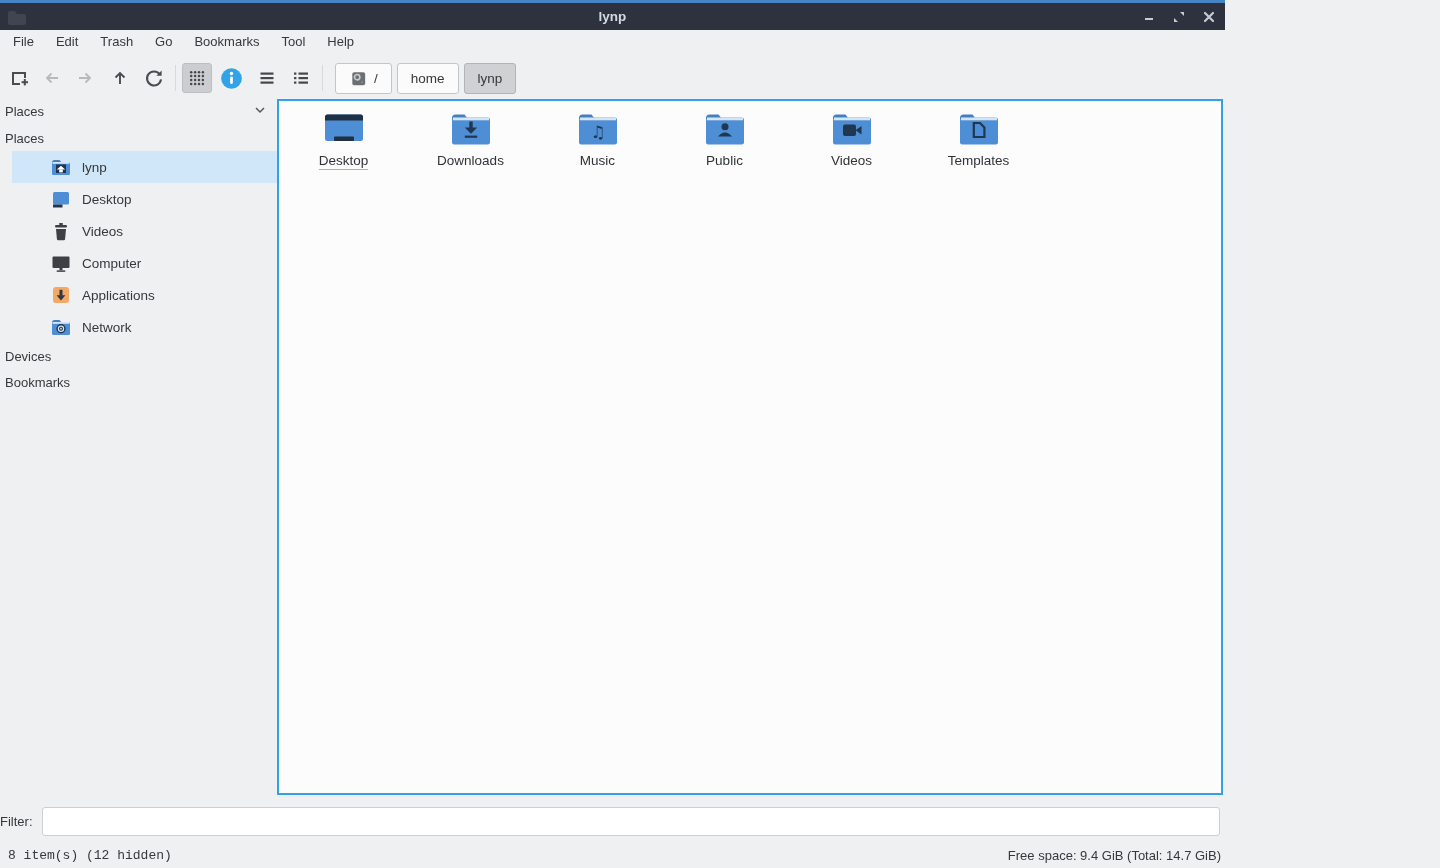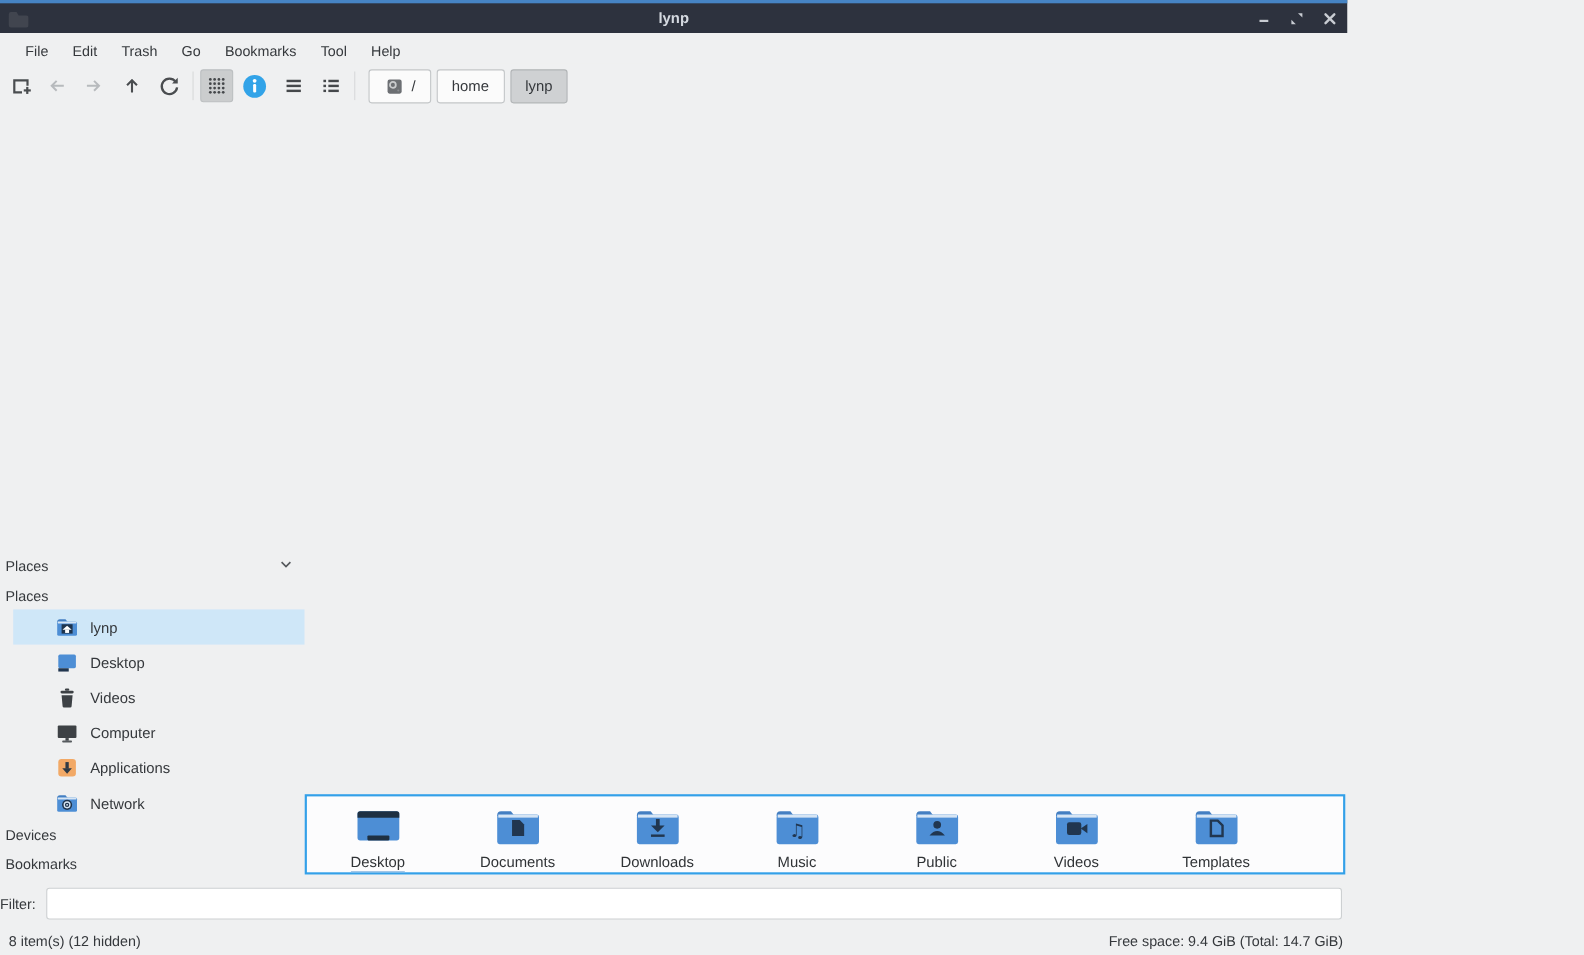--- a/index.html
+++ b/index.html
@@ -18,37 +18,37 @@
     display:flex; align-items:center; position:relative; flex:0 0 auto;
   }
   .titlebar .app-icon { position:absolute; left:6px; top:4px; width:20px; height:20px; }
   .titlebar .title {
     flex:1; text-align:center; color:#d4d9e0; font-weight:bold; font-size:13.5px;
   }
   .win-controls { position:absolute; right:8px; top:0; height:27px; display:flex; align-items:center; gap:14px; }
   .win-btn { width:16px; height:16px; display:flex; align-items:center; justify-content:center; cursor:default; }
 
   
-  .menubar { height:28px; display:flex; align-items:flex-end; padding-left:12px; background:#eff0f1; flex:0 0 auto; }
+  .menubar { height:28px; display:flex; align-items:flex-start; padding-left:2px; background:#eff0f1; flex:0 0 auto; }
   .menu-item { padding:4px 11px; color:#35383c; }
 
   
   .toolbar { height:40px; display:flex; align-items:center; background:#eff0f1; flex:0 0 auto; }
   .tbtn { width:30px; height:30px; display:flex; align-items:center; justify-content:center; border-radius:3px; }
   .tbtn.pressed { background:#cbcdce; border:1px solid #bcbfc1; }
   .tb-sep { width:1px; height:26px; background:#d7d9da; margin:0 6px; }
   .path-group { display:flex; align-items:center; gap:5px; margin-left:6px; }
   .path-btn {
     height:31px; min-width:46px; padding:0 13px; display:flex; align-items:center; justify-content:center;
     gap:6px; background:#fbfbfb; border:1px solid #c3c6c8; border-radius:3px; color:#35383c; font-size:13.5px;
   }
   .path-btn.active { background:#cfd1d3; border-color:#b2b5b7; }
 
   
-  .body { flex:1 1 auto; display:flex; min-height:0;align-items:flex-end; }
+  .body { flex:1 1 auto; display:flex; min-height:0; }
   .sidebar { width:277px; flex:0 0 auto; padding-top:0; overflow:hidden; }
   .pane-combo { height:27px; display:flex; align-items:center; padding:0 10px 0 5px; }
   .pane-combo .pc-label { flex:1; }
   .side-section { height:26px; display:flex; align-items:center; padding-left:5px; }
   .side-item { height:32px; display:flex; align-items:center; margin-left:12px; padding-left:38px; gap:10px; font-size:13.5px; }
   .side-item.selected { background:#cfe7f8; }
   .side-item .sicon { width:22px; height:22px; flex:0 0 auto; }
 
   .main-panel {
     flex:1 1 auto; background:#fcfcfd; border:2px solid #33a0e8; margin:1px 2px 3px 0;
@@ -62,21 +62,21 @@
   
   .filter-row { height:47px; flex:0 0 auto; display:flex; align-items:center; }
   .filter-row label { margin-right:9px; }
   .filter-input {
     flex:1; height:29px; margin-right:5px; border:1px solid #cdd0d2; border-radius:3px;
     background:#ffffff; padding:0 8px; font-family:inherit; font-size:13px; color:#35383c; outline:none;
   }
 
   
   .statusbar { height:23px; flex:0 0 auto; display:flex; align-items:center; padding:0 4px 2px 8px; font-size:13px; }
-  .statusbar .sb-left { flex:1; }
+  .statusbar .sb-left { flex:1;font-family:Liberation Mono, monospace; }
 </style>
 </head>
 <body>
 
 <div class="window">
 
   <div class="titlebar">
     <span class="app-icon">
       <svg width="20" height="20" viewBox="0 0 20 20">
           <path d="M2 6 q0-2 2-2 h5 l2 3 h7 q2 0 2 2 v7 q0 2 -2 2 h-14 q-2 0 -2-2 z" fill="#41454f"></path>
@@ -291,29 +291,20 @@
               <path d="M2 9.5 v-3.5 q0-2.5 2.5-2.5 h33 q2.5 0 2.5 2.5 v3.5 z" fill="#1e3042"></path>
               <rect x="11" y="25.5" width="20" height="4.5" rx="1" fill="#1e3042"></rect>
             </svg></span>
           <span class="flabel">Desktop</span>
         </div>
         <div class="folder-item">
           <span class="ficon"><svg width="42" height="36" viewBox="0 0 42 36">
               <path d="M2 7 q0-3.5 3.5-3.5 h9 l3.5 4.5 h-16 z" fill="#447fc2"></path>
               <rect x="2" y="6.5" width="38" height="27" rx="2.2" fill="#4d8ed5"></rect>
               <rect x="3" y="6.5" width="36" height="2.8" fill="#d6e5f4"></rect>
-              <path d="M15.5 11.5 h7 l4 4 v10.5 h-11 z" fill="#21364f"></path>
-            </svg></span>
-          <span class="flabel">Documents</span>
-        </div>
-        <div class="folder-item">
-          <span class="ficon"><svg width="42" height="36" viewBox="0 0 42 36">
-              <path d="M2 7 q0-3.5 3.5-3.5 h9 l3.5 4.5 h-16 z" fill="#447fc2"></path>
-              <rect x="2" y="6.5" width="38" height="27" rx="2.2" fill="#4d8ed5"></rect>
-              <rect x="3" y="6.5" width="36" height="2.8" fill="#d6e5f4"></rect>
               <rect x="19.3" y="10.5" width="3.4" height="7" fill="#21364f"></rect>
               <path d="M14.8 16.5 h12.4 l-6.2 6.2 z" fill="#21364f"></path>
               <rect x="14.8" y="24.6" width="12.4" height="2.2" fill="#21364f"></rect>
             </svg></span>
           <span class="flabel">Downloads</span>
         </div>
         <div class="folder-item">
           <span class="ficon"><svg width="42" height="36" viewBox="0 0 42 36">
               <path d="M2 7 q0-3.5 3.5-3.5 h9 l3.5 4.5 h-16 z" fill="#447fc2"></path>
               <rect x="2" y="6.5" width="38" height="27" rx="2.2" fill="#4d8ed5"></rect>

